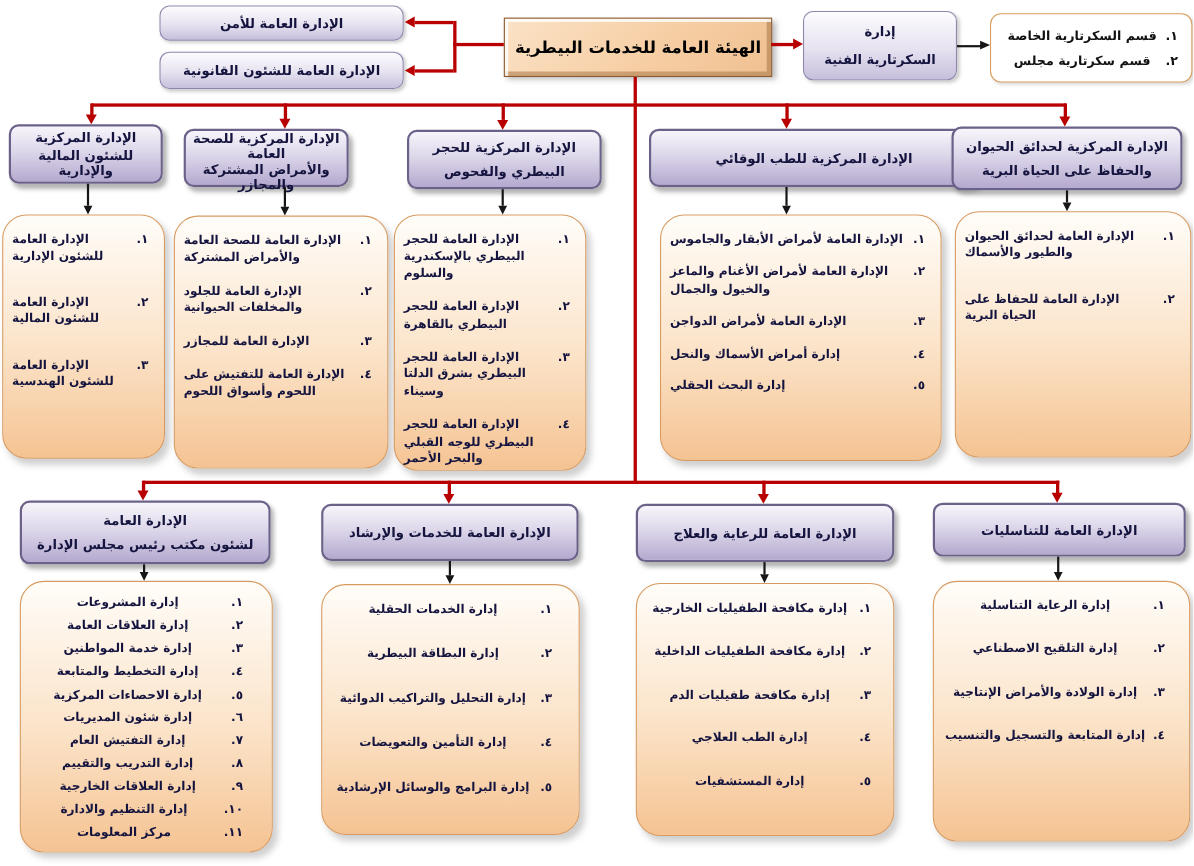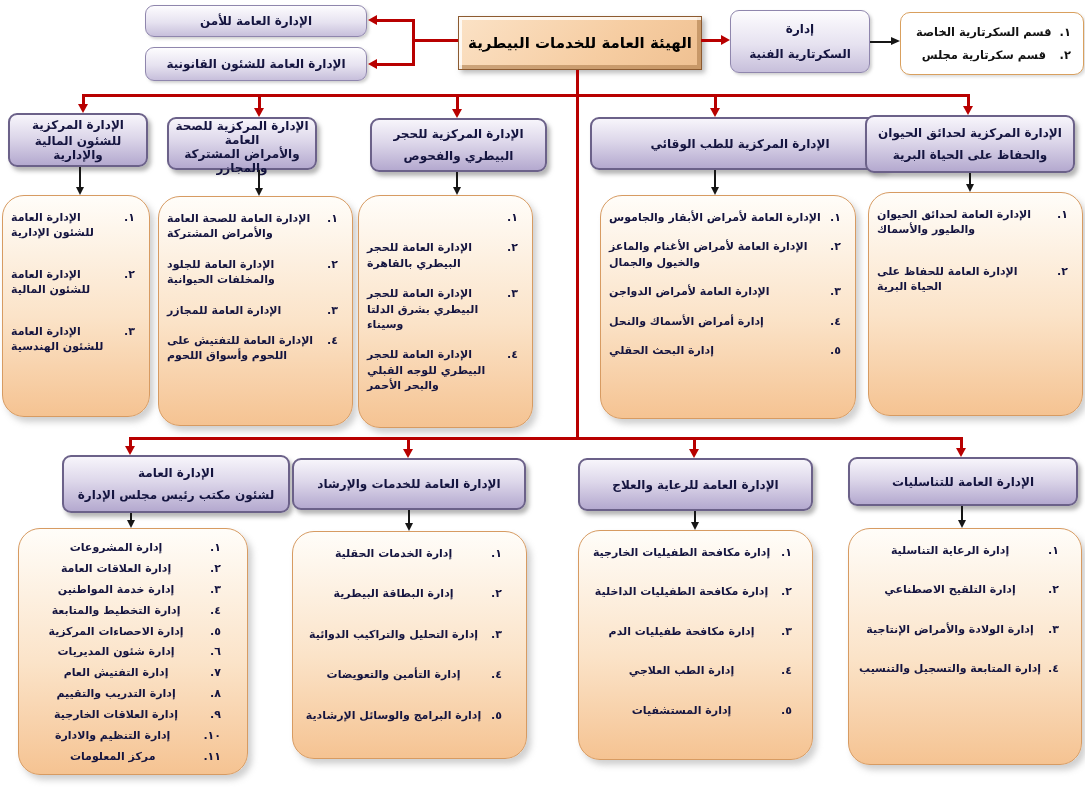--- a/index.html
+++ b/index.html
@@ -131,20 +131,21 @@
         <span class="txt">الإدارة العامة للمجازر</span>
       </div>
       <div class="item">
         <span class="num">٤.</span>
         <span class="txt">الإدارة العامة للتفتيش على اللحوم وأسواق اللحوم</span>
       </div>
     </div>
   <div class="box list c" style="left:358px;top:195px;width:175px;height:233px;--gap:15px;">
       <div class="item">
         <span class="num">١.</span>
+        <span class="txt">الإدارة العامة للحجر البيطري بالإسكندرية والسلوم</span>
       </div>
       <div class="item">
         <span class="num">٢.</span>
         <span class="txt">الإدارة العامة للحجر البيطري بالقاهرة</span>
       </div>
       <div class="item">
         <span class="num">٣.</span>
         <span class="txt">الإدارة العامة للحجر البيطري بشرق الدلتا وسيناء</span>
       </div>
       <div class="item">
@@ -178,21 +179,21 @@
       <div class="item">
         <span class="num">١.</span>
         <span class="txt">الإدارة العامة لحدائق الحيوان والطيور والأسماك</span>
       </div>
       <div class="item">
         <span class="num">٢.</span>
         <span class="txt">الإدارة العامة للحفاظ على الحياة البرية</span>
       </div>
     </div>
 
-  <div class="box hdr" style="left:18px;top:455px;width:228px;height:58px;margin-left:44px;">
+  <div class="box hdr" style="left:18px;top:455px;width:228px;height:58px;">
     <span class="hl">الإدارة العامة</span>
     <span class="hl">لشئون مكتب رئيس مجلس الإدارة</span>
   </div>
   <div class="box hdr" style="left:292px;top:458px;width:234px;height:52px;">
     <span class="hl">الإدارة العامة للخدمات والإرشاد</span>
   </div>
   <div class="box hdr" style="left:578px;top:458px;width:235px;height:53px;">
     <span class="hl">الإدارة العامة للرعاية والعلاج</span>
   </div>
   <div class="box hdr" style="left:848px;top:457px;width:230px;height:49px;">

